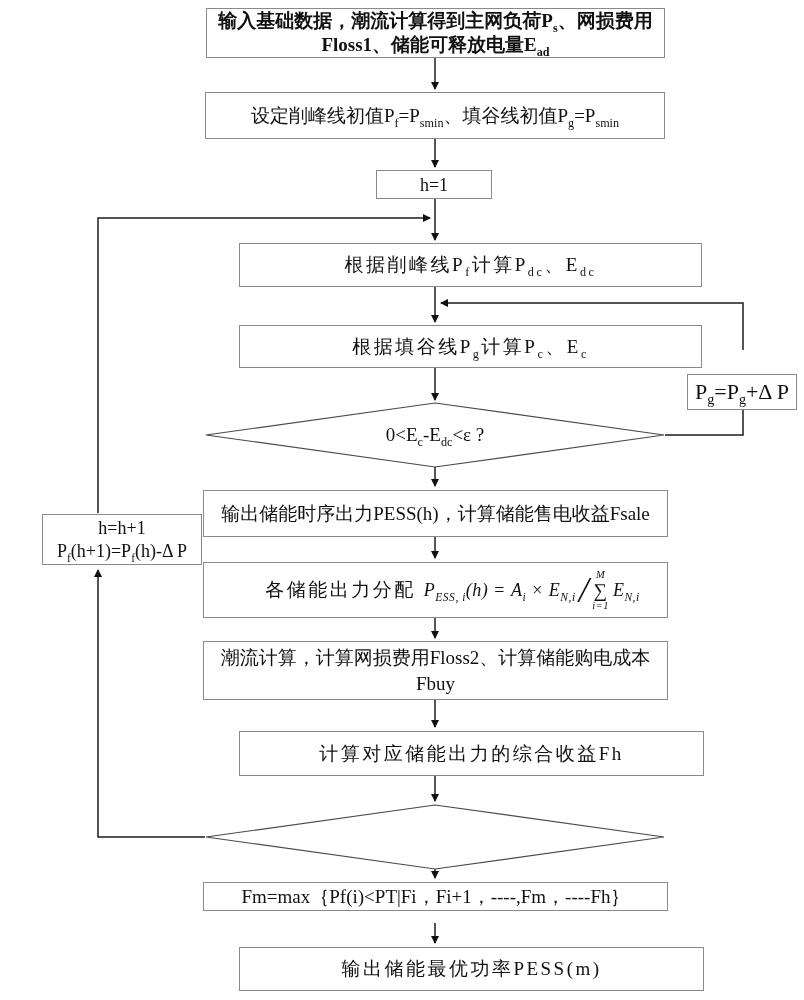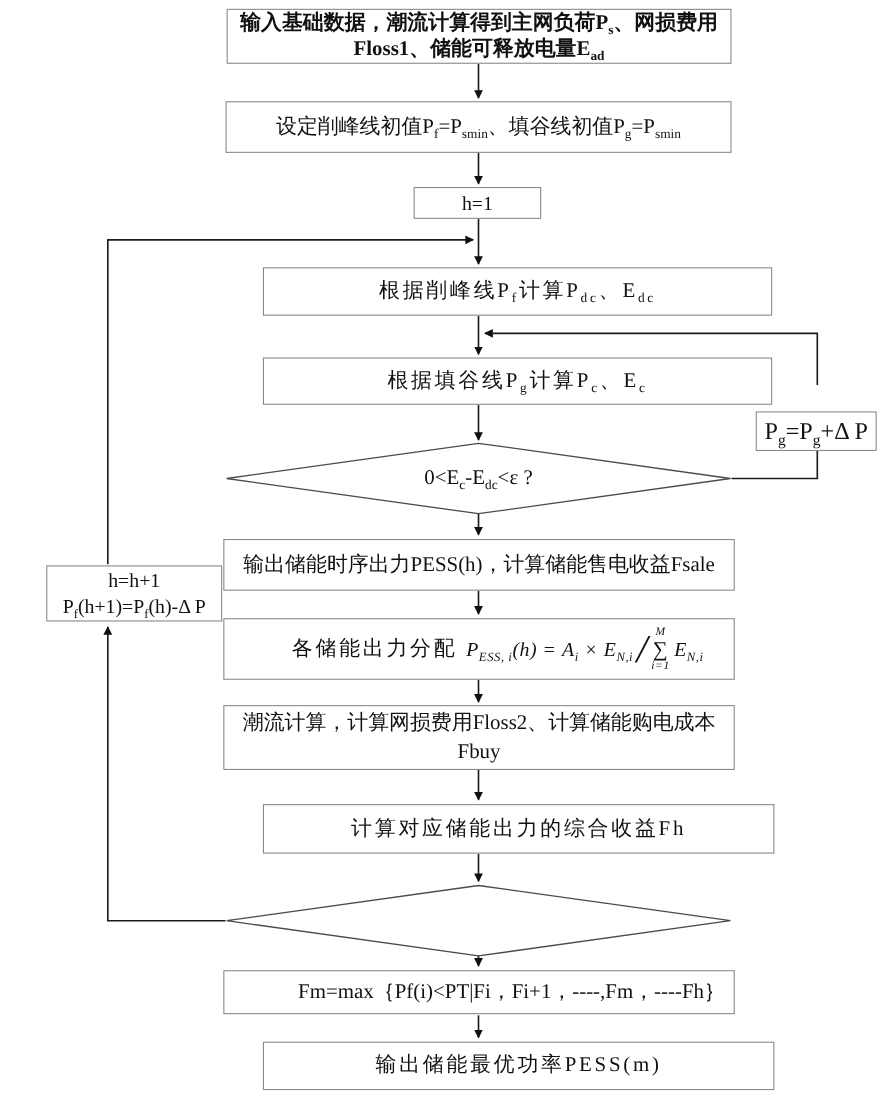--- a/index.html
+++ b/index.html
@@ -134,21 +134,21 @@
 
   <div class="box" style="left:203px;top:641px;width:465px;height:59px;line-height:26px;">
     <span class="label">潮流计算，计算网损费用Floss2、计算储能购电成本Fbuy</span>
   </div>
 
   <div class="box sp2" style="left:203px;top:731px;width:465px;height:45px;">
     <span class="label">计算对应储能出力的综合收益Fh</span>
   </div>
 
 
-  <div class="box" style="left:203px;top:882px;width:465px;height:40px;align-items:flex-end;">
+  <div class="box" style="left:203px;top:882px;width:465px;height:29px;">
     <span class="label">Fm=max｛Pf(i)&lt;PT|Fi，Fi+1，----,Fm，----Fh｝</span>
   </div>
 
   <div class="box sp2" style="left:203px;top:947px;width:465px;height:44px;">
     <span class="label">输出储能最优功率PESS(m)</span>
   </div>
 
 </div>
 
 </body></html>

